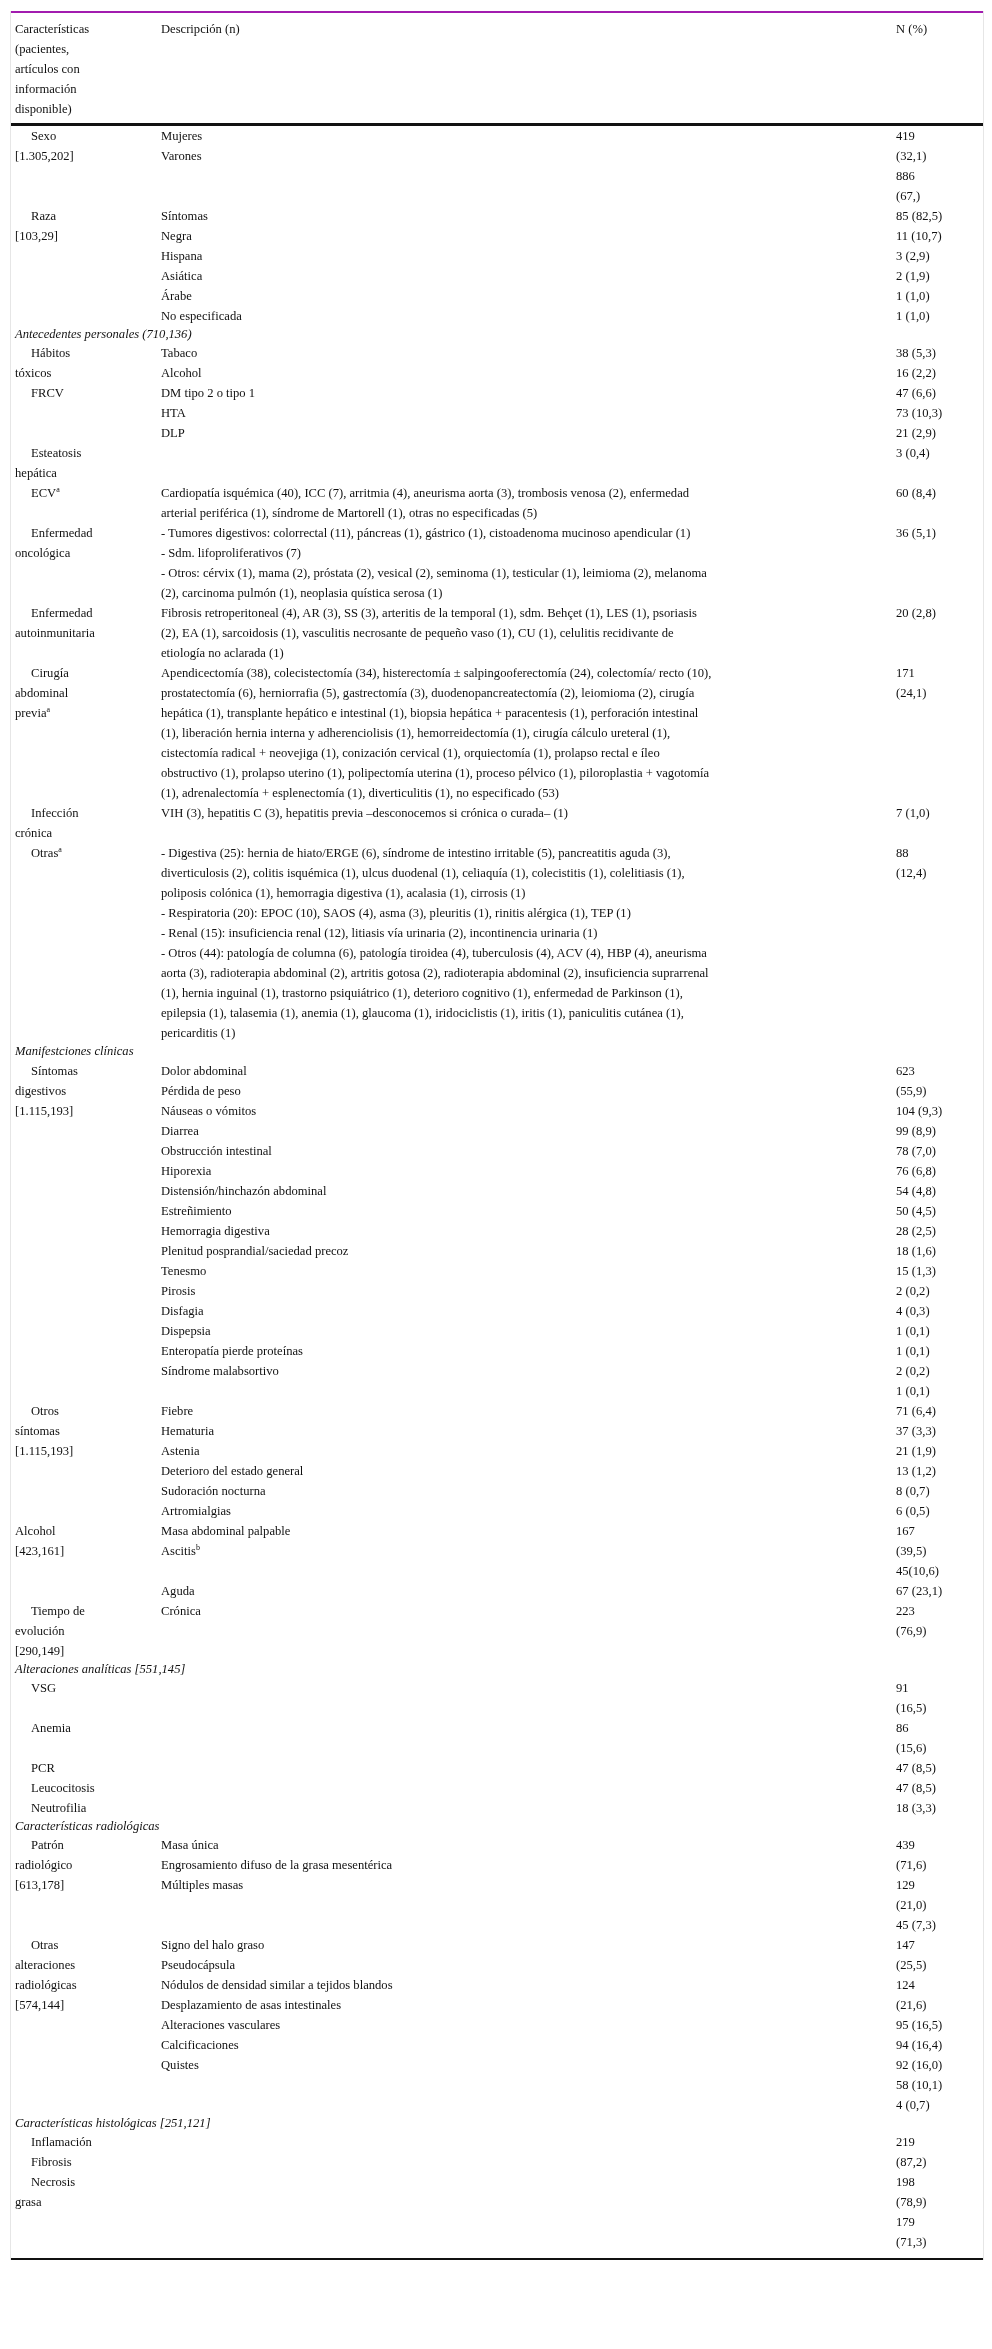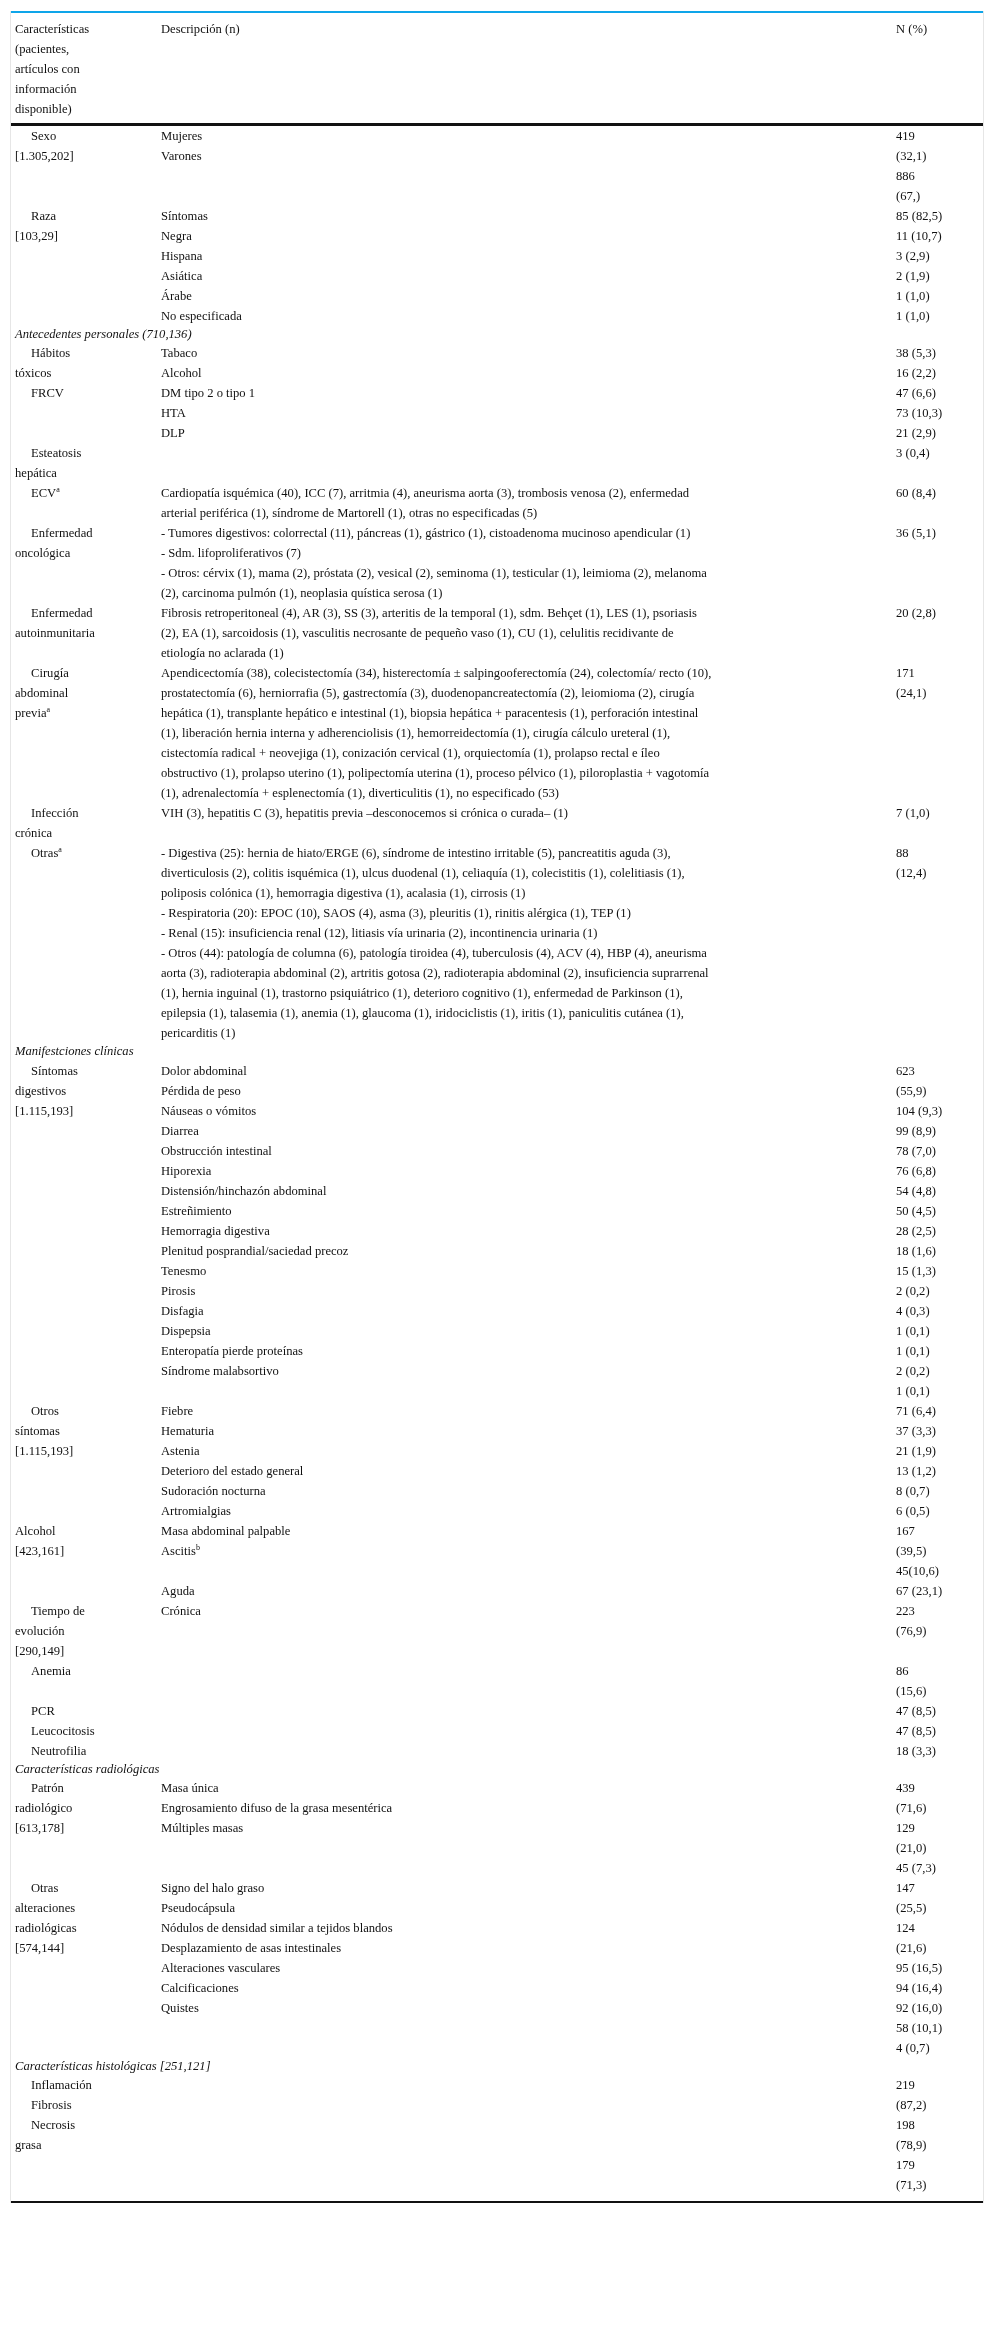--- a/index.html
+++ b/index.html
@@ -1,20 +1,20 @@
 <!DOCTYPE html>
 <html><head>
 <meta charset="utf-8">
 <style>
   html, body { margin:0; padding:0; background:#ffffff; }
   body { width:992px; height:2349px; overflow:hidden; font-family:"Liberation Serif", serif; color:#111; font-size:12.6px; line-height:13.3px; }
   .wrap { position:absolute; left:10px; top:11px; width:972px; border-left:1px solid #e6e6e6; border-right:1px solid #e6e6e6; }
   table { border-collapse:collapse; width:972px; table-layout:fixed; }
   col.c1 { width:146px; } col.c2 { width:735px; } col.c3 { width:91px; }
-  thead tr { border-top:2px solid #0ea5e9; border-bottom:3px solid #111; }
+  thead tr { border-top:2px solid #a21caf; border-bottom:3px solid #111; }
   tbody tr:last-child td { padding-bottom:6px; }
   .tbl-bottom { border-bottom:2px solid #111; }
   th { font-weight:normal; text-align:left; vertical-align:top; padding:6px 4px 4px 4px; }
   td { vertical-align:top; padding:0 4px; }
   .sec td { font-style:italic; padding-top:2px; padding-bottom:2px; }
   .line { display:block; height:20px; line-height:20px; white-space:nowrap; }
   .c3 .line { white-space:nowrap; }
   sup { font-size:8px; line-height:0; }
 </style>
 </head>
@@ -313,20 +313,33 @@
           <td>
             <span class="line"><span>Aguda</span></span>
             <span class="line"><span>Crónica</span></span>
           </td>
           <td class="c3">
             <span class="line">67 (23,1)</span>
             <span class="line">223</span>
             <span class="line">(76,9)</span>
           </td>
         </tr>
+        <tr class="sec">
+          <td colspan="3">Alteraciones analíticas [551,145]</td>
+        </tr>
+        <tr>
+          <td>
+            <span class="line" style="padding-left: 16px;">VSG</span>
+          </td>
+          <td></td>
+          <td class="c3">
+            <span class="line">91</span>
+            <span class="line">(16,5)</span>
+          </td>
+        </tr>
         <tr>
           <td>
             <span class="line" style="padding-left: 16px;">Anemia</span>
           </td>
           <td></td>
           <td class="c3">
             <span class="line">86</span>
             <span class="line">(15,6)</span>
           </td>
         </tr>

